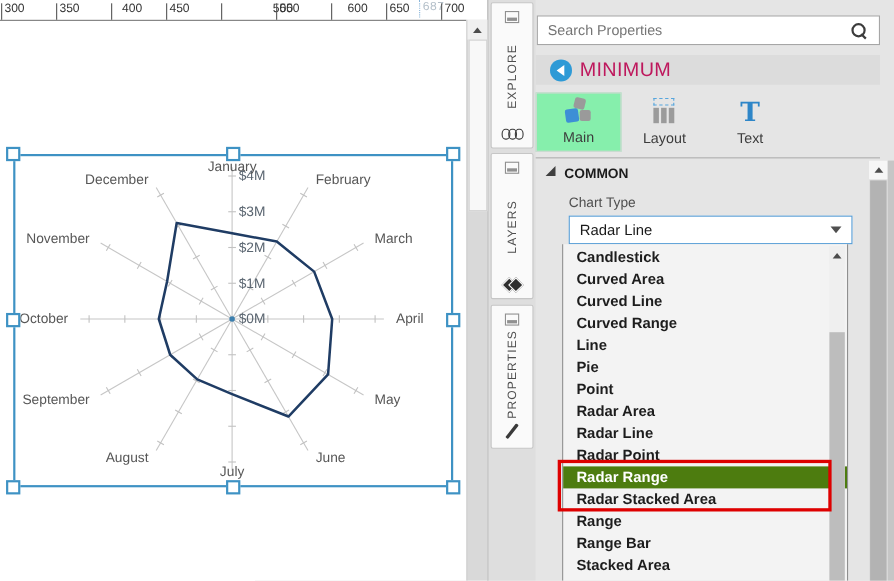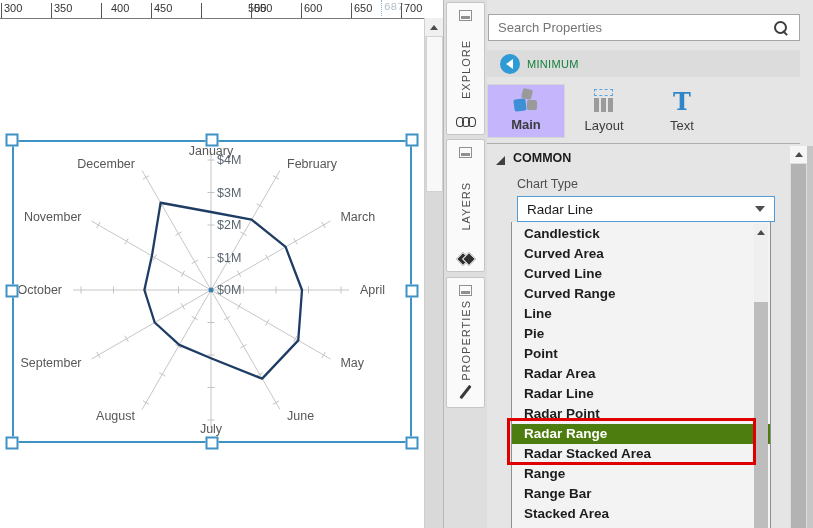--- a/index.html
+++ b/index.html
@@ -55,25 +55,25 @@
   .mag-icon{width:9px;height:9px;border:2px solid #3c3c3c;border-radius:50%;position:relative;
             margin-right:12px;}
   .mag-icon::after{content:"";position:absolute;width:2px;height:6px;background:#3c3c3c;
                    left:8px;top:7px;transform:rotate(-45deg);}
   .crumb-bar{position:absolute;left:0;top:50px;width:313px;height:27px;background:#dcdcdc;
              display:flex;align-items:center;}
   .back-btn{width:20px;height:20px;border-radius:50%;background:#2e9ad6;margin-left:13px;
             display:flex;align-items:center;justify-content:center;}
   .back-btn i{width:0;height:0;border-top:5px solid transparent;border-bottom:5px solid transparent;
               border-right:7px solid #fff;margin-right:1px;}
-  .crumb-label{margin-left:7px;font-size:11px;color:#15803d;letter-spacing:.3px;}
+  .crumb-label{margin-left:7px;font-size:18px;color:#be185d;letter-spacing:.3px;}
   .ptabs{position:absolute;left:0;top:84px;width:313px;height:54px;display:flex;}
   .ptab{width:78px;height:54px;display:flex;flex-direction:column;align-items:center;
         justify-content:flex-end;padding-bottom:5px;box-sizing:border-box;}
-  .ptab.active{background:#c4b5fd;border:1px solid #d6d6d6;font-weight:bold;}
+  .ptab.active{background:#86efac;border:1px solid #d6d6d6;}
   .ptab .lbl{font-size:13px;color:#3c3c3c;margin-top:3px;}
   .icon26{width:26px;height:26px;position:relative;}
   
   .pz{position:absolute;border-radius:2px;}
   .pz1{width:10px;height:10px;left:9px;top:1px;background:#9a9a9a;transform:rotate(14deg);}
   .pz2{width:10px;height:10px;left:14px;top:12px;background:#9a9a9a;}
   .pz3{width:12px;height:12px;left:1px;top:11px;background:#3d8fd6;transform:rotate(-8deg);}
   
   .eye{position:absolute;left:1px;top:3px;width:15px;height:9px;border:2px solid #7a7a7a;
        border-radius:50%;box-sizing:border-box;}
@@ -83,21 +83,21 @@
          border-radius:2px;transform:rotate(45deg);}
   
   .lay-top{position:absolute;left:3px;top:0;width:19px;height:7px;border:1.5px dashed #57a6dd;
            box-sizing:border-box;}
   .lay-bar{position:absolute;top:9px;width:5px;height:14px;background:#9b9b9b;}
   .lay-b1{left:3px}.lay-b2{left:10px}.lay-b3{left:17px}
   
   .t-icon{font-family:"DejaVu Serif",serif;font-size:24px;font-weight:bold;color:#2e86c8;
           line-height:26px;text-align:center;width:26px;}
   .sep{position:absolute;left:0;top:143px;width:313px;height:1px;background:#aeaeae;}
-  .section-head{position:absolute;left:9px;top:151px;display:flex;align-items:flex-end;}
+  .section-head{position:absolute;left:9px;top:151px;display:flex;align-items:flex-start;}
   .expander{width:0;height:0;border-bottom:9px solid #3f3f3f;border-left:9px solid transparent;
             margin-right:8px;}
   .section-title{font-size:12.5px;font-weight:bold;color:#1b1b1b;}
   .field-label{position:absolute;left:30px;top:177px;font-size:12.5px;color:#4f4f4f;}
   .combo{position:absolute;left:30px;top:196px;width:258px;height:26px;background:#fff;
          border:1px solid #549cd5;box-sizing:border-box;display:flex;align-items:center;}
   .combo .val{flex:1;padding-left:9px;font-size:13.5px;color:#1a1a1a;}
   .combo .arr{margin-right:9px;border-left:5px solid transparent;border-right:5px solid transparent;
               border-top:6px solid #4f4f4f;width:0;height:0;}
   .dlist{position:absolute;left:24px;top:222px;width:260px;height:306px;background:#f3f3f3;
@@ -225,21 +225,21 @@
       <span class="tick-label" style="left: 54px;">350</span>
       <div class="tick" style="left: 101px;"></div>
       <span class="tick-label" style="left: 111px;">400</span>
       <div class="tick" style="left: 151px;"></div>
       <span class="tick-label" style="left: 154px;">450</span>
       <div class="tick" style="left: 201px;"></div>
       <span class="tick-label" style="left: 204px; margin-left: 44px;">500</span>
       <div class="tick" style="left: 251px;"></div>
       <span class="tick-label" style="left: 254px;">550</span>
       <div class="tick" style="left: 301px;"></div>
-      <span class="tick-label" style="left: 304px;">600</span>
+      <span class="tick-label" style="left: 316px;">600</span>
       <div class="tick" style="left: 351px;"></div>
       <span class="tick-label" style="left: 354px;">650</span>
       <div class="tick" style="left: 401px;"></div>
       <span class="tick-label" style="left: 404px;">700</span>
     </div>
 
   <div class="canvas-vsb">
     <div class="btn">
         <i class="tri-up"></i>
       </div>

